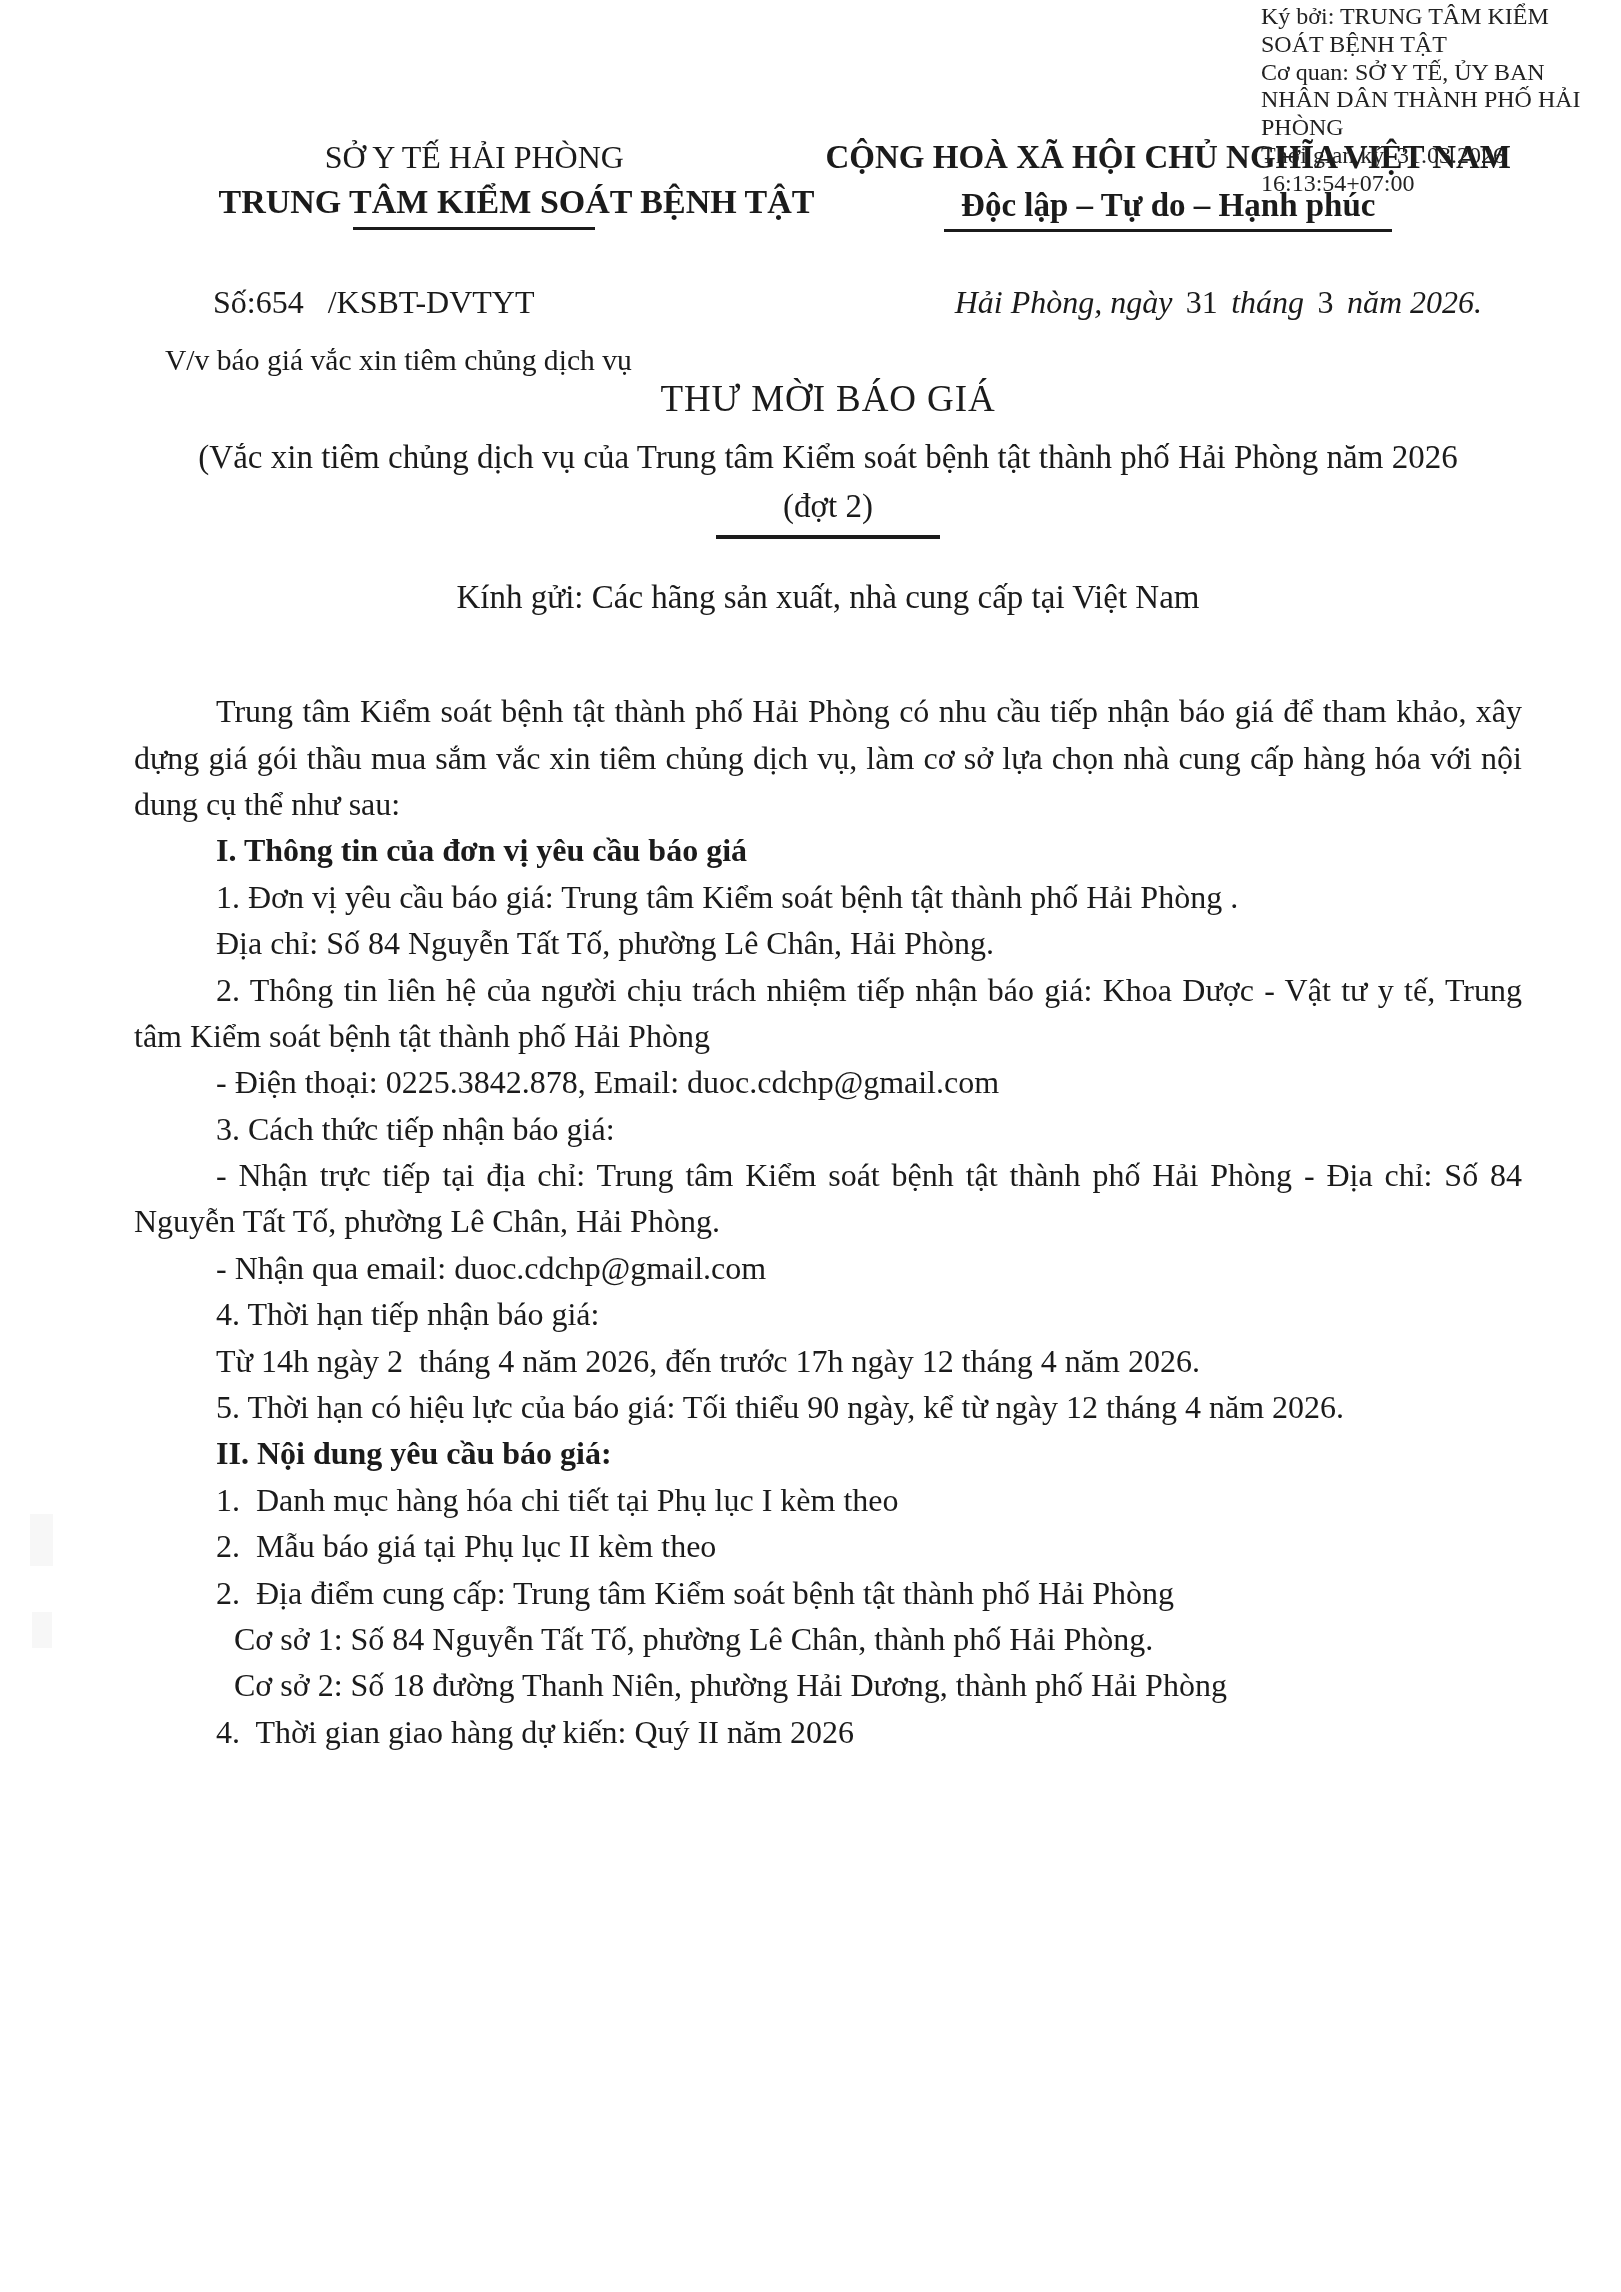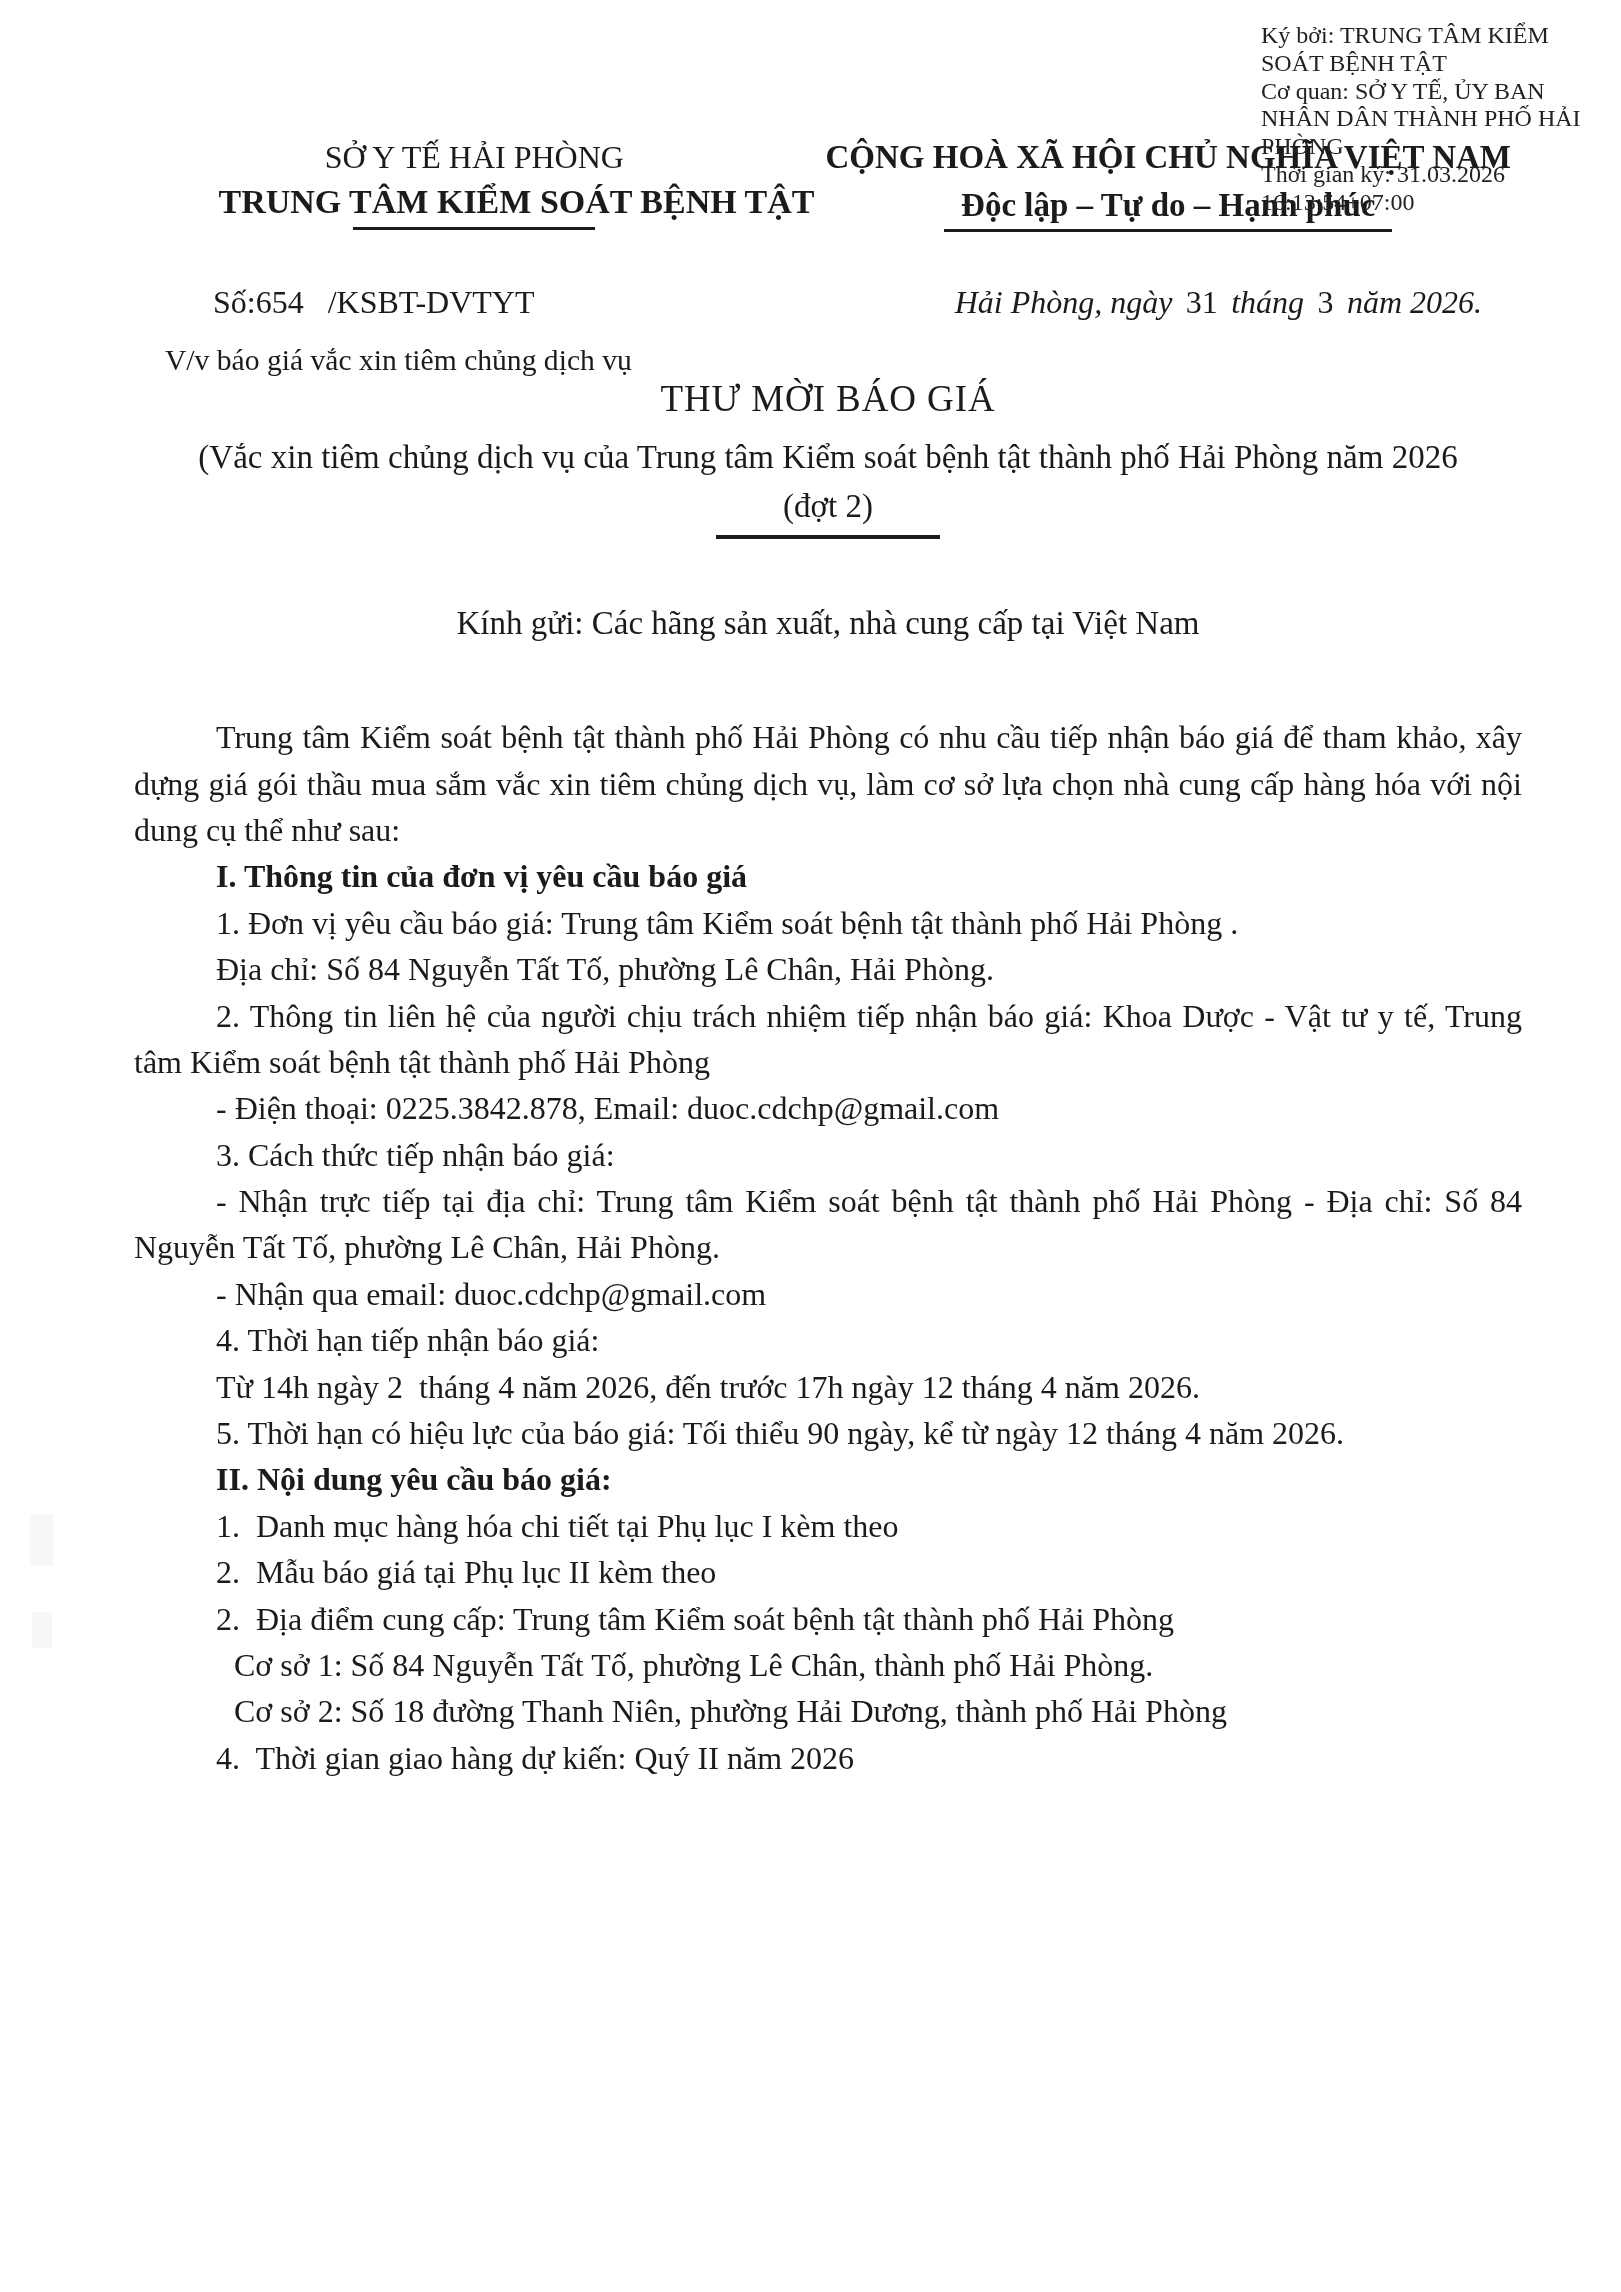--- a/index.html
+++ b/index.html
@@ -10,21 +10,21 @@
     color:#1b1b1b;
     font-family:"Liberation Serif", serif;
     overflow:hidden;
   }
   .content{
     padding:139px 99px 0 134px;
   }
   
   .sig-block{
     position:absolute;
-    left:1261px; top:22px; width:358px;
+    left:1261px; top:3px; width:358px;
     font-size:24px; line-height:1.16;
     color:#222222;
     z-index:5;
     font-family:Liberation Serif, serif;
   }
   .sig-block div{white-space:nowrap;}
   
   .header{display:flex; width:1388px;}
   .header-left{width:681px; text-align:center;}
   .header-right{width:708px; text-align:center;}
@@ -39,21 +39,21 @@
   
   .ref-row{display:flex; margin-top:52px; font-size:32px; align-items:baseline;}
   .ref-number{margin-left:79px; white-space:pre-wrap;}
   .date-line{margin-left:auto; margin-right:40px; font-style:italic; white-space:nowrap;}
   .date-line .fill{font-style:normal; margin:0 5.4px;}
   .ref-subject{font-size:29.6px; margin-top:23px; margin-left:31px;}
   
   .doc-title{text-align:center; font-size:37px; font-weight:normal; letter-spacing:0.9px;}
   .doc-subtitle{margin-top:12.5px; text-align:center; font-size:33px; line-height:1.5; padding:0 54px;}
   
-  .salutation{margin-top:66px; text-align:center; font-size:33px;}
+  .salutation{margin-top:40px; text-align:center; font-size:33px;}
   
   .body{margin-top:72px; font-size:32px; line-height:1.45;}
   .body p{margin:0; white-space:pre-wrap;}
   .p-indent{text-indent:82px; text-align:justify;}
   .p-indent-lg{text-indent:100px; text-align:justify;}
   .p-bold{font-weight:bold;}
   
   .scan-mark{position:absolute; background:#f7f7f7;}
   .mark-a{left:30px; top:1514px; width:23px; height:52px;}
   .mark-b{left:32px; top:1612px; width:19.7px; height:36px;}

